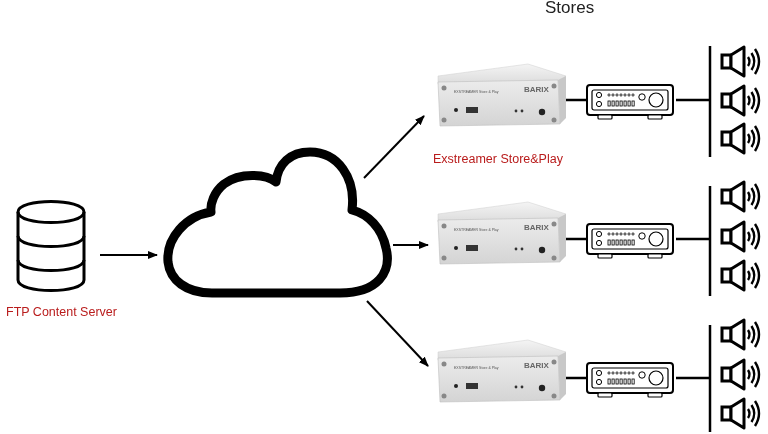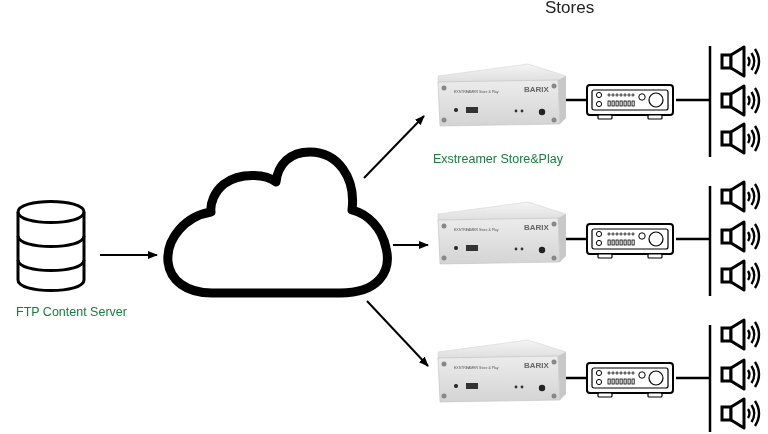--- a/index.html
+++ b/index.html
@@ -1,20 +1,20 @@
 <!DOCTYPE html>
 <html><head>
 <meta charset="utf-8">
 <style>
   html, body { margin: 0; padding: 0; background: #ffffff; }
   body { width: 768px; height: 434px; position: relative; overflow: hidden; font-family: "Liberation Sans", sans-serif; }
   svg#diagram { position: absolute; left: 0; top: 0; width: 768px; height: 434px; }
-  .label { position: absolute; color: #15803d; font-family: "Liberation Sans", sans-serif; white-space: nowrap; }
+  .label { position: absolute; color: #b91c1c; font-family: "Liberation Sans", sans-serif; white-space: nowrap; }
   .title { font-size: 17px; left: 545px; top: -2px; color: #222; }
-  .ftp-label { font-size: 12.5px; left: 16px; top: 305px; }
+  .ftp-label { font-size: 12.5px; left: 6px; top: 305px; }
   .device-label { font-size: 12.5px; left: 433px; top: 152px; }
 </style>
 </head>
 <body>
 
 <svg id="diagram" viewBox="0 0 768 434" xmlns="http://www.w3.org/2000/svg">
   <defs>
     <marker id="arrowhead" markerWidth="10" markerHeight="8" refX="9" refY="4" orient="auto" markerUnits="userSpaceOnUse">
       <path d="M0,0 L10,4 L0,8 Z" fill="#000"></path>
     </marker>

